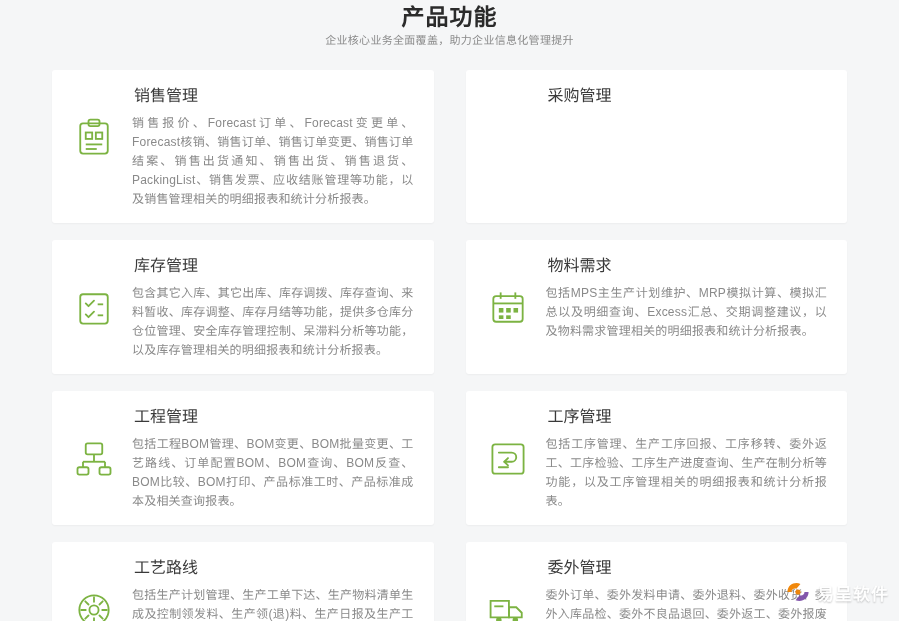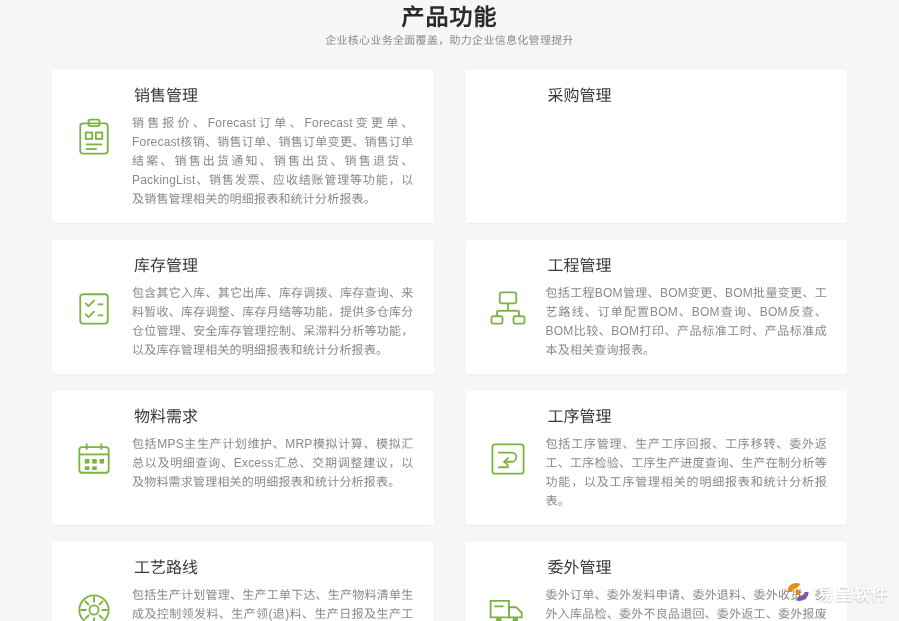--- a/index.html
+++ b/index.html
@@ -153,58 +153,58 @@
             <path d="M15 31l3 3 6-6" stroke-linecap="round" stroke-linejoin="round"></path>
             <line x1="28" y1="20" x2="34" y2="20"></line>
             <line x1="28" y1="32" x2="34" y2="32"></line>
           </svg>
         </div>
         <div class="card-desc">包含其它入库、其它出库、库存调拨、库存查询、来料暂收、库存调整、库存月结等功能，提供多仓库分仓位管理、安全库存管理控制、呆滞料分析等功能，以及库存管理相关的明细报表和统计分析报表。</div>
       </div>
     </div>
 
     <div class="card">
-      <div class="card-title">工程管理</div>
-      <div class="card-body">
-        <div class="card-icon">
-          <svg width="44" height="44" viewBox="0 0 48 48" fill="none" stroke="#7cb342" stroke-width="2">
-            <rect x="15" y="7" width="18" height="12" rx="2"></rect>
-            <line x1="24" y1="19" x2="24" y2="27"></line>
-            <line x1="12" y1="27" x2="36" y2="27"></line>
-            <line x1="12" y1="27" x2="12" y2="33"></line>
-            <line x1="36" y1="27" x2="36" y2="33"></line>
-            <rect x="6" y="33" width="12" height="8" rx="2"></rect>
-            <rect x="30" y="33" width="12" height="8" rx="2"></rect>
-          </svg>
-        </div>
-        <div class="card-desc">包括工程BOM管理、BOM变更、BOM批量变更、工艺路线、订单配置BOM、BOM查询、BOM反查、BOM比较、BOM打印、产品标准工时、产品标准成本及相关查询报表。</div>
-      </div>
-    </div>
-
-    <div class="card">
       <div class="card-title">物料需求</div>
       <div class="card-body">
         <div class="card-icon">
           <svg width="44" height="44" viewBox="0 0 48 48" fill="none" stroke="#7cb342" stroke-width="2">
             <rect x="8" y="11" width="32" height="28" rx="3"></rect>
             <line x1="8" y1="19" x2="40" y2="19"></line>
             <line x1="16" y1="7" x2="16" y2="14"></line>
             <line x1="32" y1="7" x2="32" y2="14"></line>
             <rect x="14" y="24" width="5" height="5" fill="#7cb342" stroke="none"></rect>
             <rect x="22" y="24" width="5" height="5" fill="#7cb342" stroke="none"></rect>
             <rect x="30" y="24" width="5" height="5" fill="#7cb342" stroke="none"></rect>
             <rect x="14" y="32" width="5" height="4" fill="#7cb342" stroke="none"></rect>
             <rect x="22" y="32" width="5" height="4" fill="#7cb342" stroke="none"></rect>
           </svg>
         </div>
         <div class="card-desc">包括MPS主生产计划维护、MRP模拟计算、模拟汇总以及明细查询、Excess汇总、交期调整建议，以及物料需求管理相关的明细报表和统计分析报表。</div>
       </div>
     </div>
 
     <div class="card">
+      <div class="card-title">工程管理</div>
+      <div class="card-body">
+        <div class="card-icon">
+          <svg width="44" height="44" viewBox="0 0 48 48" fill="none" stroke="#7cb342" stroke-width="2">
+            <rect x="15" y="7" width="18" height="12" rx="2"></rect>
+            <line x1="24" y1="19" x2="24" y2="27"></line>
+            <line x1="12" y1="27" x2="36" y2="27"></line>
+            <line x1="12" y1="27" x2="12" y2="33"></line>
+            <line x1="36" y1="27" x2="36" y2="33"></line>
+            <rect x="6" y="33" width="12" height="8" rx="2"></rect>
+            <rect x="30" y="33" width="12" height="8" rx="2"></rect>
+          </svg>
+        </div>
+        <div class="card-desc">包括工程BOM管理、BOM变更、BOM批量变更、工艺路线、订单配置BOM、BOM查询、BOM反查、BOM比较、BOM打印、产品标准工时、产品标准成本及相关查询报表。</div>
+      </div>
+    </div>
+
+    <div class="card">
       <div class="card-title">工序管理</div>
       <div class="card-body">
         <div class="card-icon">
           <svg width="44" height="44" viewBox="0 0 48 48" fill="none" stroke="#7cb342" stroke-width="2">
             <rect x="7" y="8" width="34" height="32" rx="3"></rect>
             <path d="M14 17h14a5 5 0 0 1 0 10H20" stroke-linecap="round" stroke-linejoin="round"></path>
             <path d="M24 23l-4 4 4 4" stroke-linecap="round" stroke-linejoin="round"></path>
             <path d="M14 33h10" stroke-linecap="round"></path>
           </svg>
         </div>

